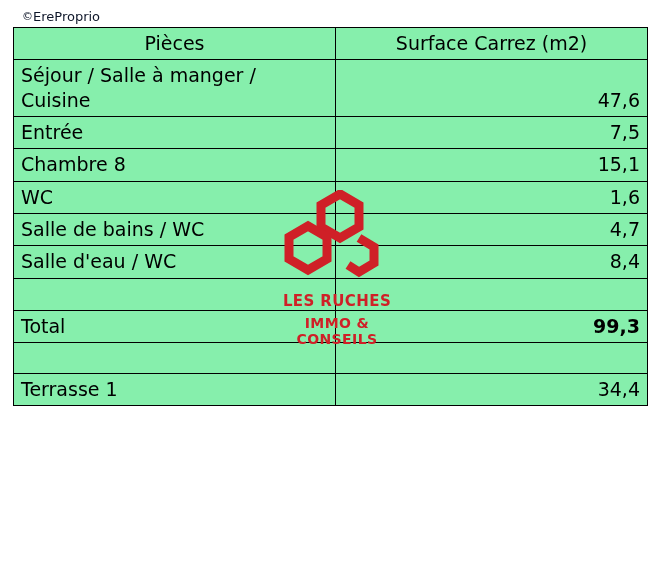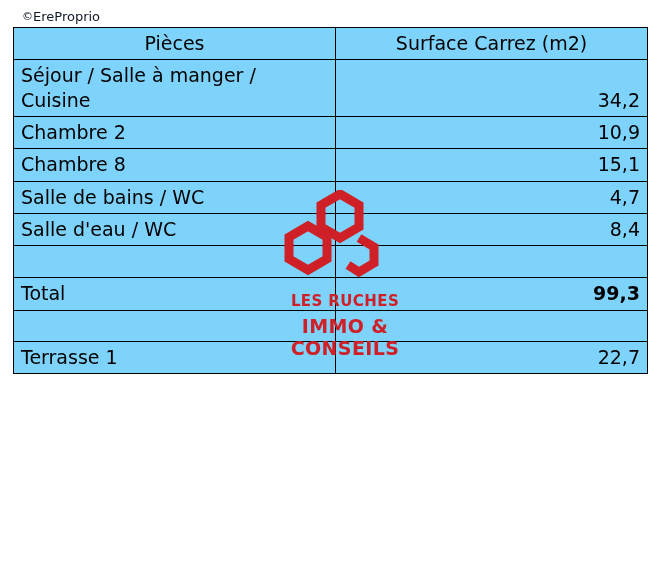--- a/index.html
+++ b/index.html
@@ -28,21 +28,21 @@
     table-layout: fixed;
   }
 
   table.carrez td {
     border: 1px solid #000000;
     font-size: 19px;
     line-height: 1.28;
     color: #000000;
     padding: 3px 7px 4px 7px;
     vertical-align: top;
-    background: #7dd3fc;
+    background: #86efac;
   }
 
   col.c-room { width: 322px; }
   col.c-area { width: 312px; }
 
   .header td {
     background: #d9d9d9;
     text-align: center;
     font-size: 19px;
     padding-top: 4px;
@@ -76,30 +76,30 @@
     position: absolute;
     left: 262px;
     top: 190px;
     width: 150px;
     height: 165px;
     pointer-events: none;
   }
   .logo svg { display: block; }
   .logo-text {
     position: absolute;
-    left: 8px;
+    left: 0;
     width: 100%;
     text-align: center;
     color: #cf2027;
     font-family: "DejaVu Sans", sans-serif;
     font-weight: bold;
     letter-spacing: 0.4px;
   }
   .logo-line1 { top: 102px; font-size: 15px; }
-  .logo-line2 { top: 125px; font-size: 19px; }
+  .logo-line2 { top: 125px; font-size: 14px; }
 
   .site-credit {
     position: absolute;
     left: 22px;
     top: 9px;
     font-size: 13px;
     color: #0f172a;
     font-family: "DejaVu Sans", sans-serif;
     white-space: nowrap;
   }
@@ -118,36 +118,40 @@
       <col class="c-area">
     </colgroup>
     <tbody>
       <tr class="header">
         <td>Pièces</td>
         <td>Surface Carrez (m2)</td>
       </tr>
 
       <tr>
         <td class="room">Séjour / Salle à manger / Cuisine</td>
-        <td class="area" style="vertical-align:bottom">34,2</td>
+        <td class="area" style="vertical-align:bottom">47,6</td>
+      </tr>
+
+      <tr>
+        <td class="room">Entrée</td>
+        <td class="area">7,5</td>
       </tr>
 
 
 
 
       <tr>
-        <td class="room">Chambre 2</td>
-        <td class="area">10,9</td>
-      </tr>
-
-      <tr>
         <td class="room">Chambre 8</td>
         <td class="area">15,1</td>
       </tr>
 
+      <tr>
+        <td class="room">WC</td>
+        <td class="area">1,6</td>
+      </tr>
 
       <tr>
         <td class="room">Salle de bains / WC</td>
         <td class="area">4,7</td>
       </tr>
 
       <tr>
         <td class="room">Salle d'eau / WC</td>
         <td class="area">8,4</td>
       </tr>
@@ -162,21 +166,21 @@
         <td class="area">99,3</td>
       </tr>
 
       <tr class="gap">
         <td></td>
         <td></td>
       </tr>
 
       <tr>
         <td class="room">Terrasse 1</td>
-        <td class="area">22,7</td>
+        <td class="area">34,4</td>
       </tr>
 
     </tbody>
   </table>
 </div>
 
 <div class="logo">
   <svg width="150" height="100" viewBox="0 0 150 100">
     <g fill="none" stroke="#cf2027" stroke-width="9">
       <polygon points="78,4 97,15 97,37 78,48 59,37 59,15"></polygon>

